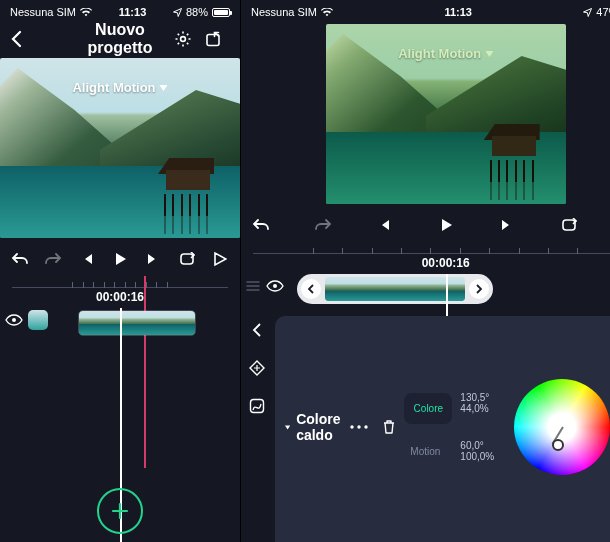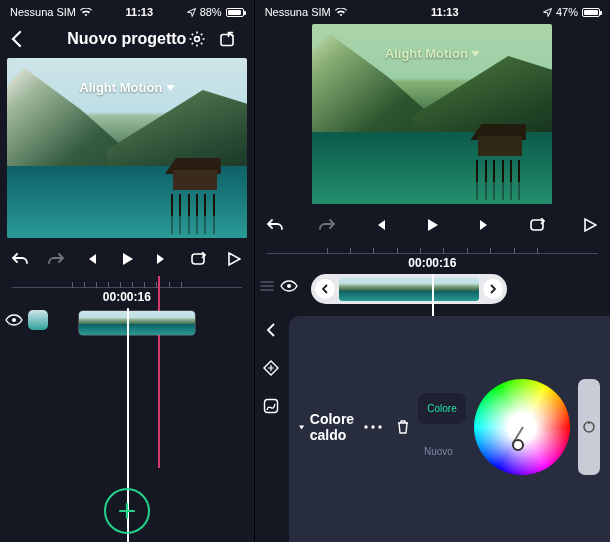--- a/index.html
+++ b/index.html
@@ -459,21 +459,31 @@
             <span class="icon">
                 <svg width="14" height="16" viewBox="0 0 14 16">
                   <path d="M2 4h10M5 4V2h4v2M3 4l1 10h6l1-10" fill="none" stroke="#fff" stroke-width="1.4" stroke-linejoin="round"></path>
                 </svg>
               </span>
           </div>
         </div>
         <div class="panel-body">
           <div class="labels-col">
             <div class="sel">Colore</div>
-            <div class="unsel">Nuovo</div>
+            <div class="unsel">Motion</div>
+          </div>
+          <div class="vals-col">
+            <div>
+              <div>130,5°</div>
+              <div>44,0%</div>
+            </div>
+            <div>
+              <div>60,0°</div>
+              <div>100,0%</div>
+            </div>
           </div>
           <div class="wheel-col">
             <div class="color-wheel">
               <div class="wheel-line"></div>
               <div class="wheel-knob"></div>
             </div>
           </div>
           <div class="intensity">
             <svg width="14" height="14" viewBox="0 0 14 14">
                 <circle cx="7" cy="7" r="5" fill="none" stroke="#555" stroke-width="1.6"></circle>

